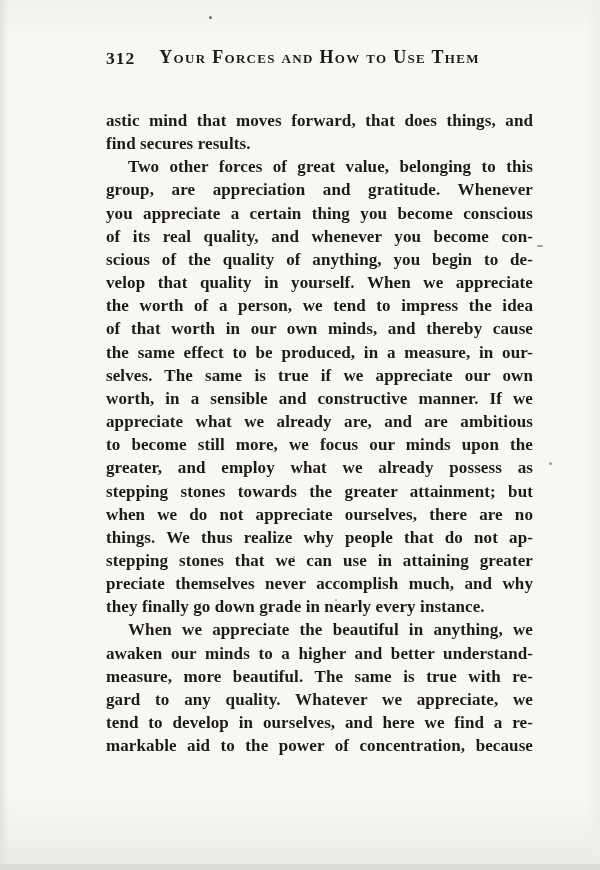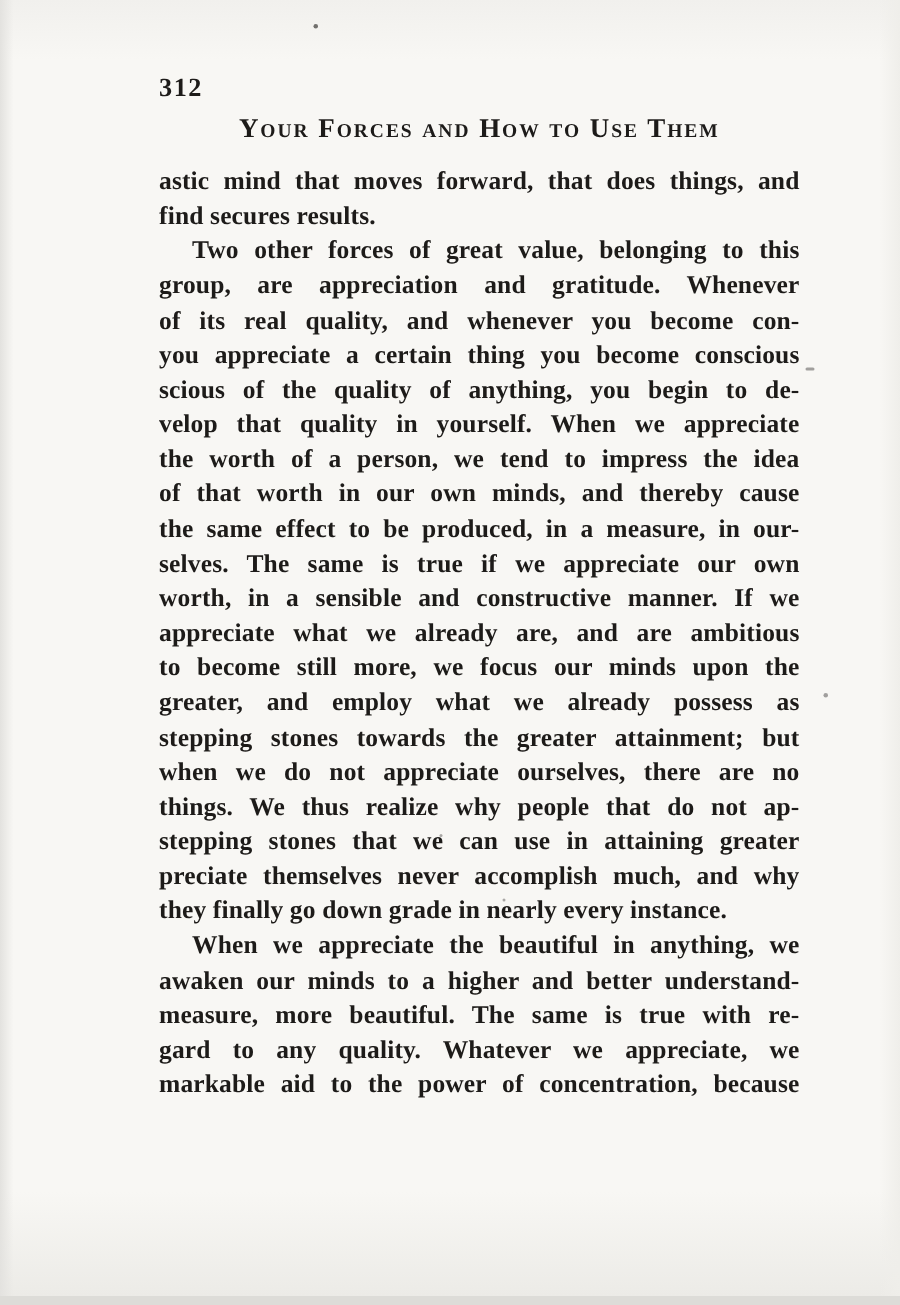--- a/index.html
+++ b/index.html
@@ -35,21 +35,20 @@
     top: 1px;
     font-size: 17.5px;
     letter-spacing: 1px;
   }
   .running-title {
     display: block;
     text-align: center;
     font-variant: small-caps;
     font-size: 18px;
     letter-spacing: 1.3px;
-    margin-top: 28px;
   }
   .body-text {
     position: absolute;
     top: 93px;
     left: 106px;
     width: 427px;
     margin-top: 16px;
   }
   .line {
     font-size: 17px;
@@ -87,22 +86,22 @@
     <span class="pagenum">312</span>
     <span class="running-title">Your Forces and How to Use Them</span>
   </header>
 
   <main class="body-text">
     <div class="line">astic mind that moves forward, that does things, and</div>
     <div class="line para-end">find secures results.</div>
 
     <div class="line indent">Two other forces of great value, belonging to this</div>
     <div class="line">group, are appreciation and gratitude.  Whenever</div>
+    <div class="line">you appreciate a certain thing you become conscious</div>
     <div class="line">of its real quality, and whenever you become con-</div>
-    <div class="line">you appreciate a certain thing you become conscious</div>
     <div class="line">scious of the quality of anything, you begin to de-</div>
     <div class="line">velop that quality in yourself.  When we appreciate</div>
     <div class="line">the worth of a person, we tend to impress the idea</div>
     <div class="line">of that worth in our own minds, and thereby cause</div>
     <div class="line">the same effect to be produced, in a measure, in our-</div>
     <div class="line">selves.  The same is true if we appreciate our own</div>
     <div class="line">worth, in a sensible and constructive manner.  If we</div>
     <div class="line">appreciate what we already are, and are ambitious</div>
     <div class="line">to become still more, we focus our minds upon the</div>
     <div class="line">greater, and employ what we already possess as</div>
@@ -110,16 +109,17 @@
     <div class="line">when we do not appreciate ourselves, there are no</div>
     <div class="line">things.  We thus realize why people that do not ap-</div>
     <div class="line">stepping stones that we can use in attaining greater</div>
     <div class="line">preciate themselves never accomplish much, and why</div>
     <div class="line para-end">they finally go down grade in nearly every instance.</div>
 
     <div class="line indent">When we appreciate the beautiful in anything, we</div>
     <div class="line">awaken our minds to a higher and better understand-</div>
     <div class="line">measure, more beautiful.  The same is true with re-</div>
     <div class="line">gard to any quality.  Whatever we appreciate, we</div>
+    <div class="line">tend to develop in ourselves, and here we find a re-</div>
     <div class="line">markable aid to the power of concentration, because</div>
   </main>
 
 </div>
 
 </body></html>

